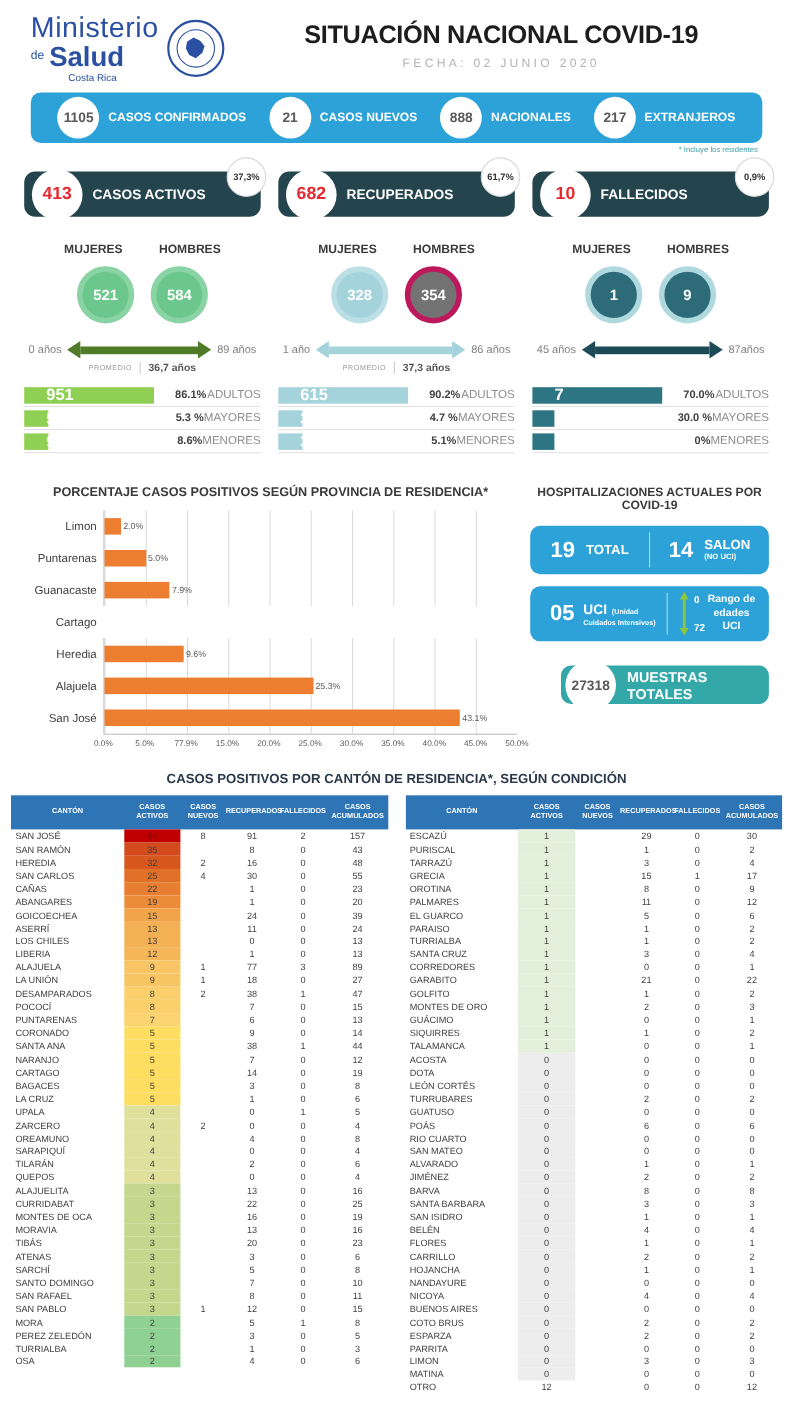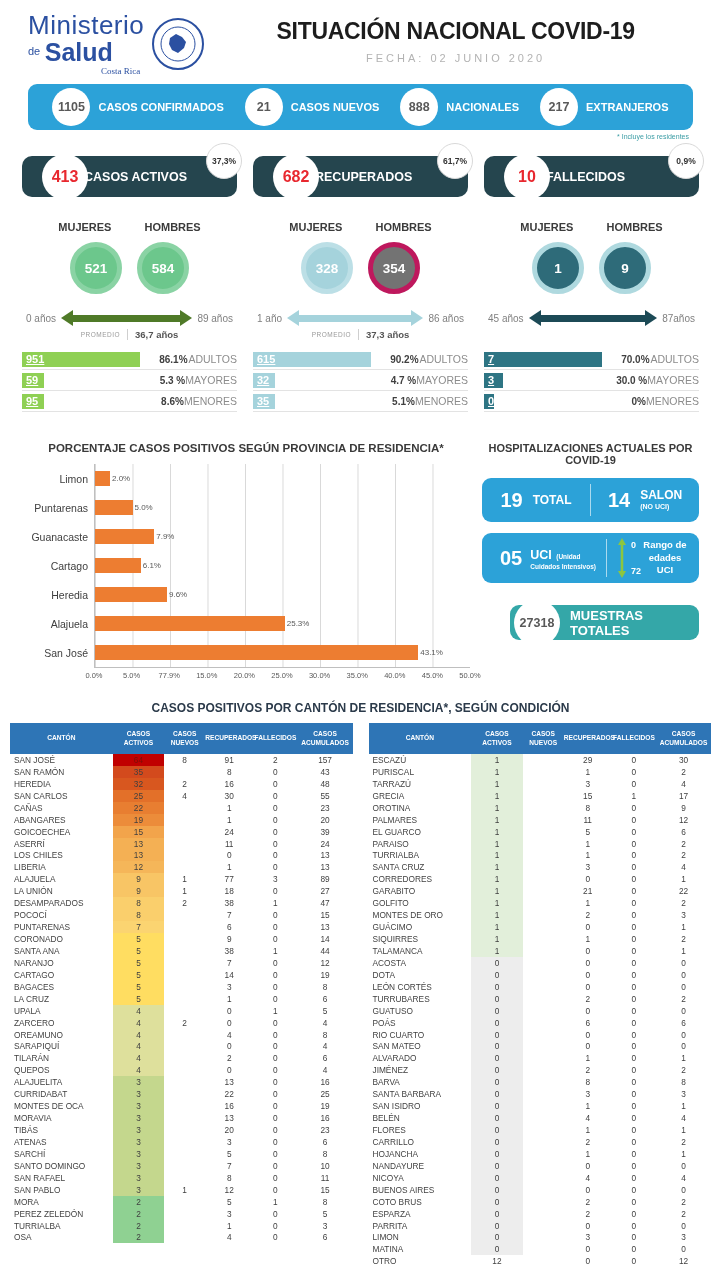--- a/index.html
+++ b/index.html
@@ -7,42 +7,42 @@
   body { width: 721px; font-family: "Liberation Sans", sans-serif; color: #3f3f3f; }
 
   
   .header { display: flex; align-items: flex-start; padding: 12px 24px 2px 28px; }
   .logo { display: flex; align-items: center; gap: 8px; }
   .logo-text { color: #2b50a1; line-height: 1; }
   .logo-l1 { font-size: 26px; letter-spacing: .5px; }
   .logo-l2 { margin-top: 2px; }
   .logo-de { font-size: 11px; vertical-align: 6px; }
   .logo-salud { font-size: 25px; font-weight: bold; }
-  .logo-l3 { font-size: 9px; text-align: right; margin-top: 2px; padding-right: 4px; font-family: Liberation Serif, serif; }
+  .logo-l3 { font-size: 9px; text-align: center; margin-top: 2px; padding-right: 4px; }
   .seal { width: 52px; height: 52px; border-radius: 50%; border: 2px solid #2b50a1;
           display: flex; align-items: center; justify-content: center; }
   .title-block { flex: 1; text-align: center; padding-top: 6px; padding-left: 10px; }
   .page-title { font-size: 23px; font-weight: bold; color: #1d1d1d; letter-spacing: -.3px; }
   .page-date { font-size: 11px; color: #b3b3b3; letter-spacing: 3px; margin-top: 7px; }
 
   
   .stats-bar { margin: 6px 28px 0; background: #2ca2d8; border-radius: 9px; height: 46px;
                display: flex; align-items: center; justify-content: space-around; padding: 0 14px; }
   .ts-item { display: flex; align-items: center; gap: 8px; }
   .ts-circle { width: 38px; height: 38px; border-radius: 50%; background: #fff; color: #595959;
                font-weight: bold; font-size: 12.5px; display: flex; align-items: center; justify-content: center; }
   .ts-label { color: #fff; font-weight: bold; font-size: 11px; }
   .stats-footnote { text-align: right; margin: 3px 32px 0; font-size: 7px; color: #3c9da5; }
 
   
   .panels { display: flex; gap: 16px; margin: 6px 22px 0; }
   .panel { flex: 1; position: relative; }
   .panel-header { position: relative; background: #25454e; border-radius: 10px; height: 41px;
                   margin-top: 10px; display: flex; align-items: center; }
-  .ph-circle { position: absolute; left: 20px; top: 50%; transform: translateY(-50%);
+  .ph-circle { position: absolute; left: 7px; top: 50%; transform: translateY(-50%);
                width: 46px; height: 46px; border-radius: 50%; background: #fff;
                display: flex; align-items: center; justify-content: center;
                font-weight: bold; font-size: 16px; color: #e8282f; }
   .ph-title { margin-left: 62px; color: #fff; font-weight: bold; font-size: 12.5px; }
   .ph-badge { position: absolute; right: -5px; top: -13px; width: 36px; height: 36px; border-radius: 50%;
               background: #fff; border: 1px solid #d9d9d9; display: flex; align-items: center;
               justify-content: center; font-size: 8.5px; font-weight: bold; color: #333; }
   .gender-labels { display: flex; justify-content: center; gap: 33px; margin-top: 24px;
                    font-weight: bold; font-size: 11px; color: #3b3b3b; }
   .gender-circles { display: flex; justify-content: center; gap: 15px; margin-top: 9px; }
@@ -57,22 +57,22 @@
   .arrow .tri.right { border-left-width: 12px; border-left-style: solid; }
   .promedio-row { display: flex; justify-content: center; align-items: center; gap: 7px;
                   margin-top: 2px; min-height: 13px; }
   .promedio-label { font-size: 6.5px; color: #9a9a9a; letter-spacing: .5px; }
   .promedio-div { width: 1px; height: 11px; background: #cfcfcf; }
   .promedio-value { font-size: 9.5px; font-weight: bold; color: #555; }
   .panel-stats { margin-top: 8px; }
   .stat-row { display: flex; align-items: center; height: 21px; border-bottom: 1px solid #e3e3e3; }
   .stat-row:last-child { border-bottom: 1px solid #e3e3e3; }
   .bar-area { width: 55%; height: 15px; }
-  .p-bar { height: 100%; display: flex; align-items: center; padding-left: 4px;
-           color: #fff; font-weight: bold; font-size: 11px; text-decoration: underline; }
+  .p-bar { height: 100%; display: flex; align-items: center; padding-left: 20px;
+           color: #fff; font-weight: bold; font-size: 15px; }
   .stat-pct { width: 22%; text-align: right; font-size: 10px; font-weight: bold; color: #404040; white-space: nowrap; }
   .stat-label { flex: 1; text-align: right; font-size: 10.5px; color: #8c8c8c; }
 
   
   .mid-section { display: flex; margin: 30px 22px 0; }
   .chart-wrap { width: 448px; }
   .chart-title { text-align: center; font-size: 11.5px; font-weight: bold; color: #3a3a3a; margin-bottom: 10px; }
   .chart-row { display: flex; align-items: center; height: 29px; }
   .chart-cat { width: 72px; text-align: right; padding-right: 6px; font-size: 10.5px; color: #404040; }
   .chart-plot-cell { flex: 1; height: 100%; position: relative; border-left: 1px solid #bfbfbf;
@@ -344,24 +344,20 @@
    </div>
         <div class="chart-row">
      <div class="chart-cat">Guanacaste</div>
      <div class="chart-plot-cell">
        <div class="chart-bar" style="width:15.8%;background:#ed7d31"></div>
        <span class="chart-val">7.9%</span>
      </div>
    </div>
         <div class="chart-row">
      <div class="chart-cat">Cartago</div>
-     <div class="chart-plot-cell">
-       <div class="chart-bar" style="width:12.2%;background:#ed7d31"></div>
-       <span class="chart-val">6.1%</span>
-     </div>
    </div>
         <div class="chart-row">
      <div class="chart-cat">Heredia</div>
      <div class="chart-plot-cell">
        <div class="chart-bar" style="width:19.2%;background:#ed7d31"></div>
        <span class="chart-val">9.6%</span>
      </div>
    </div>
         <div class="chart-row">
      <div class="chart-cat">Alajuela</div>

